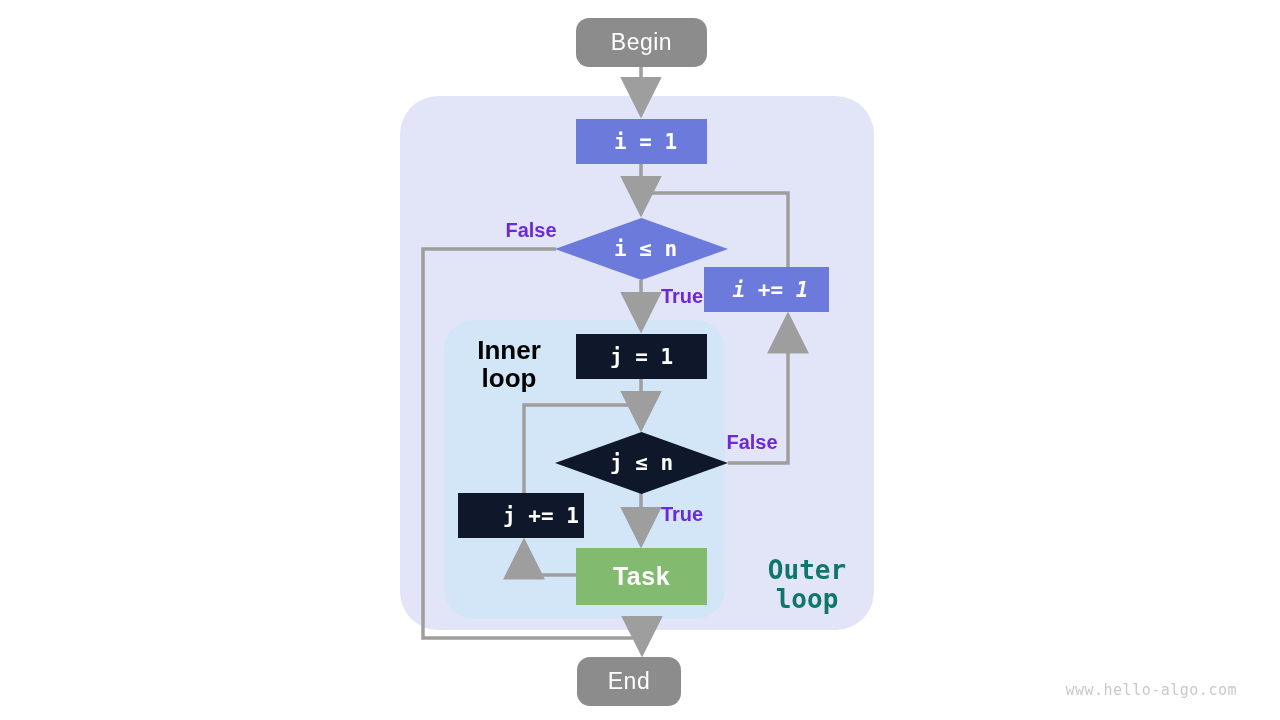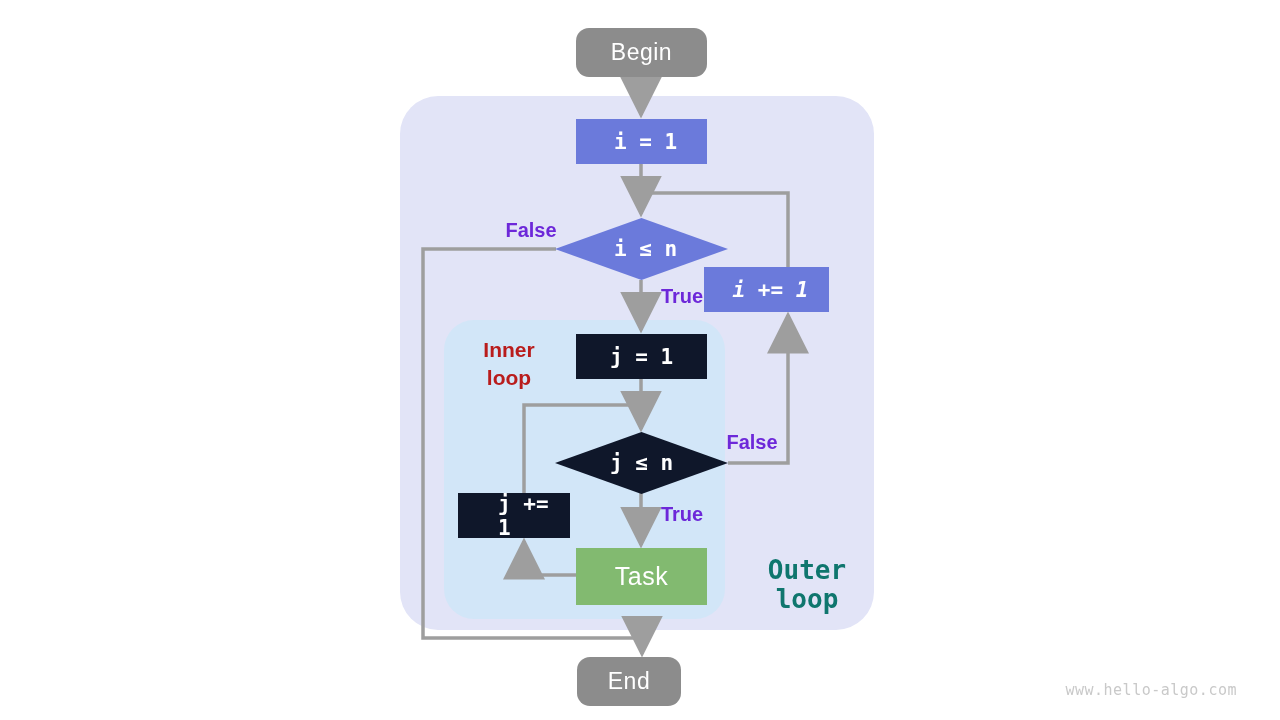--- a/index.html
+++ b/index.html
@@ -28,43 +28,43 @@
     font-size: 23px; font-weight: 500; letter-spacing: 0.5px;
   }
   .code {
     font-family: "DejaVu Sans Mono", monospace;
     font-weight: bold; font-size: 21px;
   }
   .purple { background: #6b7adb; padding-left: 8px; }
   .blue   { background: #0f172a; }
   .green  { background: #82ba70; }
   .diamond { clip-path: polygon(50% 0%, 100% 50%, 50% 100%, 0% 50%); }
-  .node-begin { left: 576px; top: 28px;  width: 131px; height: 49px; }
+  .node-begin { left: 576px; top: 18px;  width: 131px; height: 49px; }
   .node-i1    { left: 576px; top: 119px; width: 131px; height: 45px; }
   .node-icond { left: 555px; top: 218px; width: 173px; height: 62px; }
   .node-iinc  { left: 704px; top: 267px; width: 125px; height: 45px; font-style: italic; }
   .node-j1    { left: 576px; top: 334px; width: 131px; height: 45px; }
   .node-jcond { left: 555px; top: 432px; width: 173px; height: 62px; }
-  .node-jinc  { left: 458px; top: 493px; width: 112px; height: 45px; padding-left: 40px; }
+  .node-jinc  { left: 458px; top: 493px; width: 126px; height: 45px; padding-left: 40px; }
   .node-task  { left: 576px; top: 548px; width: 131px; height: 57px;
-                font-size: 25px; font-weight: 400; letter-spacing: 0.5px; }
+                font-size: 25px; font-weight: 700; letter-spacing: 0.5px; }
   .node-end   { left: 577px; top: 657px; width: 104px; height: 49px; }
   .edge-label {
     position: absolute; z-index: 4; transform: translate(-50%, -50%);
     color: #6d28d9; font-weight: bold; font-size: 20px; white-space: nowrap;
   }
   .lbl-false-outer { left: 531px; top: 230px; }
   .lbl-true-outer  { left: 682px; top: 296px; }
   .lbl-false-inner { left: 752px; top: 442px; }
   .lbl-true-inner  { left: 682px; top: 514px; }
   .loop-label {
     position: absolute; z-index: 4; transform: translate(-50%, -50%);
     text-align: center; font-weight: bold; line-height: 28px;
   }
-  .inner-loop-label { left: 509px; top: 364px; color: #b91c1c; font-size: 21px; }
+  .inner-loop-label { left: 509px; top: 364px; color: #000000; font-size: 26px; }
   .outer-loop-label {
     left: 807px; top: 585px; color: #0f766e; font-size: 26px; line-height: 29px;
     font-family: "DejaVu Sans Mono", monospace;
   }
   .watermark {
     position: absolute; z-index: 4; right: 43px; top: 681px;
     font-family: "DejaVu Sans Mono", monospace;
     font-size: 15px; color: #c9c9c9; letter-spacing: 0.5px; margin-left: 44px;
   }
 </style>

